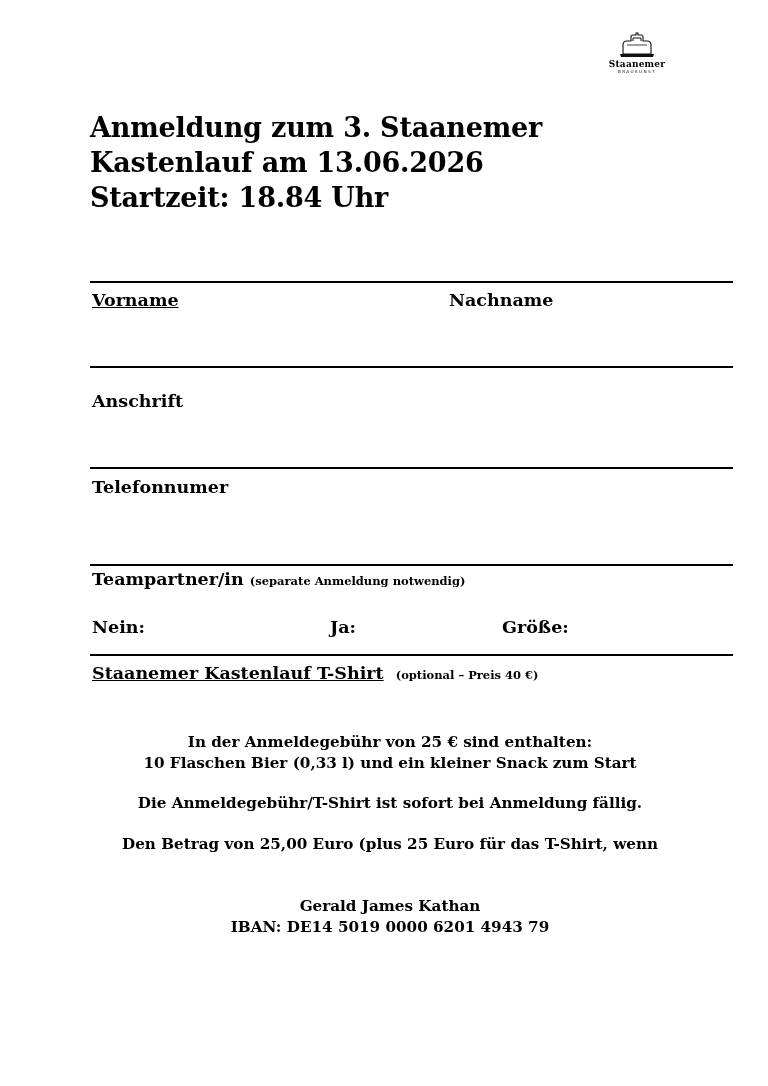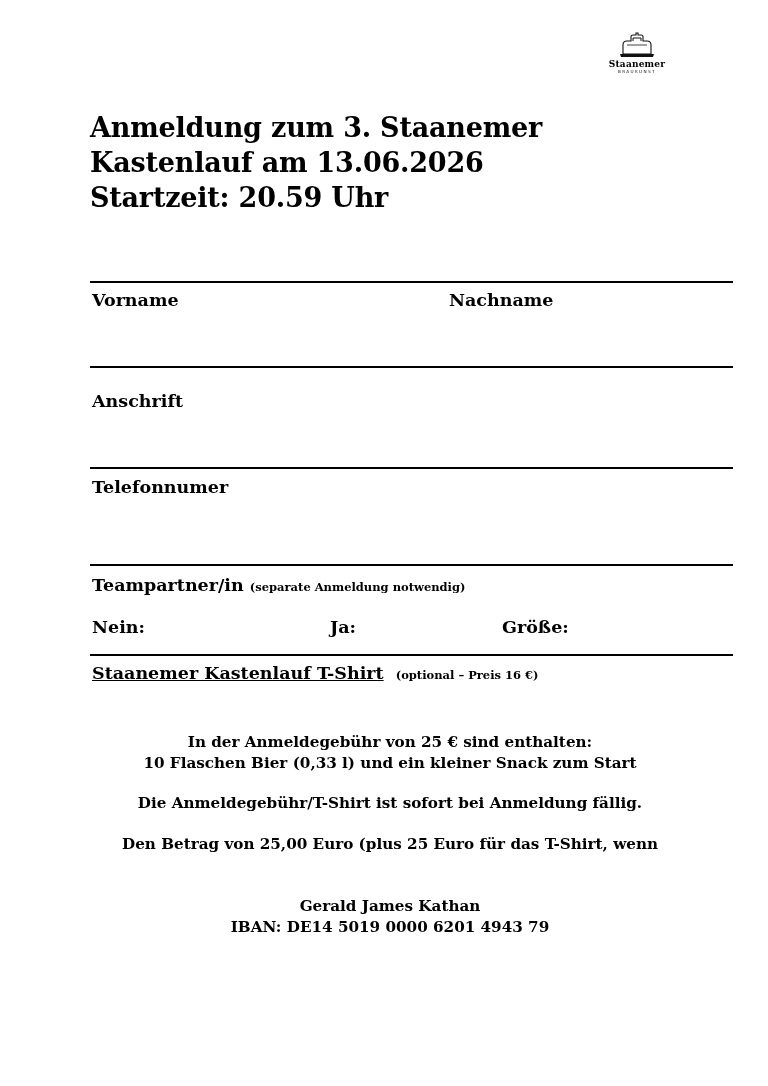--- a/index.html
+++ b/index.html
@@ -112,47 +112,47 @@
       <path d="M16 9 L16 6 L24 6 L24 9" fill="none" stroke="#111" stroke-width="1"></path>
       <path d="M10 13 L30 13" stroke="#111" stroke-width="0.8"></path>
     </svg>
     <span class="logo-word">Staanemer</span>
     <span class="logo-sub">BRAUKUNST</span>
   </div>
 
   <div class="title">
     <span>Anmeldung zum 3. Staanemer</span>
     <span>Kastenlauf am 13.06.2026</span>
-    <span>Startzeit: 20.59 Uhr</span>
+    <span>Startzeit: 18.84 Uhr</span>
   </div>
 
   <div class="rule" style="left:90px; top:281px; width:643px;"></div>
-  <div class="field-label" style="left:92px; top:290px;">Vorname</div>
+  <div class="field-label" style="left:92px; top:290px;text-decoration:underline;">Vorname</div>
   <div class="field-label" style="left:412px; top:290px;margin-left:37px;">Nachname</div>
 
   <div class="rule" style="left:90px; top:366px; width:643px;"></div>
   <div class="field-label" style="left:92px; top:383px;margin-top:8px;">Anschrift</div>
 
   <div class="rule" style="left:90px; top:467px; width:643px;"></div>
   <div class="field-label" style="left:92px; top:477px;">Telefonnumer</div>
 
   <div class="rule" style="left:90px; top:564px; width:643px;"></div>
-  <div class="field-label" style="left:92px; top:569px;margin-top:6px;">
+  <div class="field-label" style="left:92px; top:569px;">
     <span style="display:inline;">Teampartner/in</span>
     <span class="field-note" style="display:inline;">(separate Anmeldung notwendig)</span>
   </div>
 
   <div class="field-label" style="left:92px; top:617px;">Nein:</div>
   <div class="field-label" style="left:310px; top:617px;margin-left:20px;">Ja:</div>
   <div class="field-label" style="left:502px; top:617px;">Größe:</div>
 
   <div class="rule" style="left:90px; top:654px; width:643px;"></div>
   <div class="field-label" style="left:92px; top:663px;">
     <span style="display:inline;text-decoration:underline;">Staanemer Kastenlauf T-Shirt</span>
-    <span class="field-note" style="display:inline; padding-left:6px;">(optional – Preis 16 €)</span>
+    <span class="field-note" style="display:inline; padding-left:6px;">(optional – Preis 40 €)</span>
   </div>
 
   <div class="para" style="top:732px;">
     <span>In der Anmeldegebühr von 25 € sind enthalten:</span>
     <span>10 Flaschen Bier (0,33 l) und ein kleiner Snack zum Start</span>
   </div>
 
   <div class="para" style="top:793px;">
     <span>Die Anmeldegebühr/T-Shirt ist sofort bei Anmeldung fällig.</span>
   </div>

